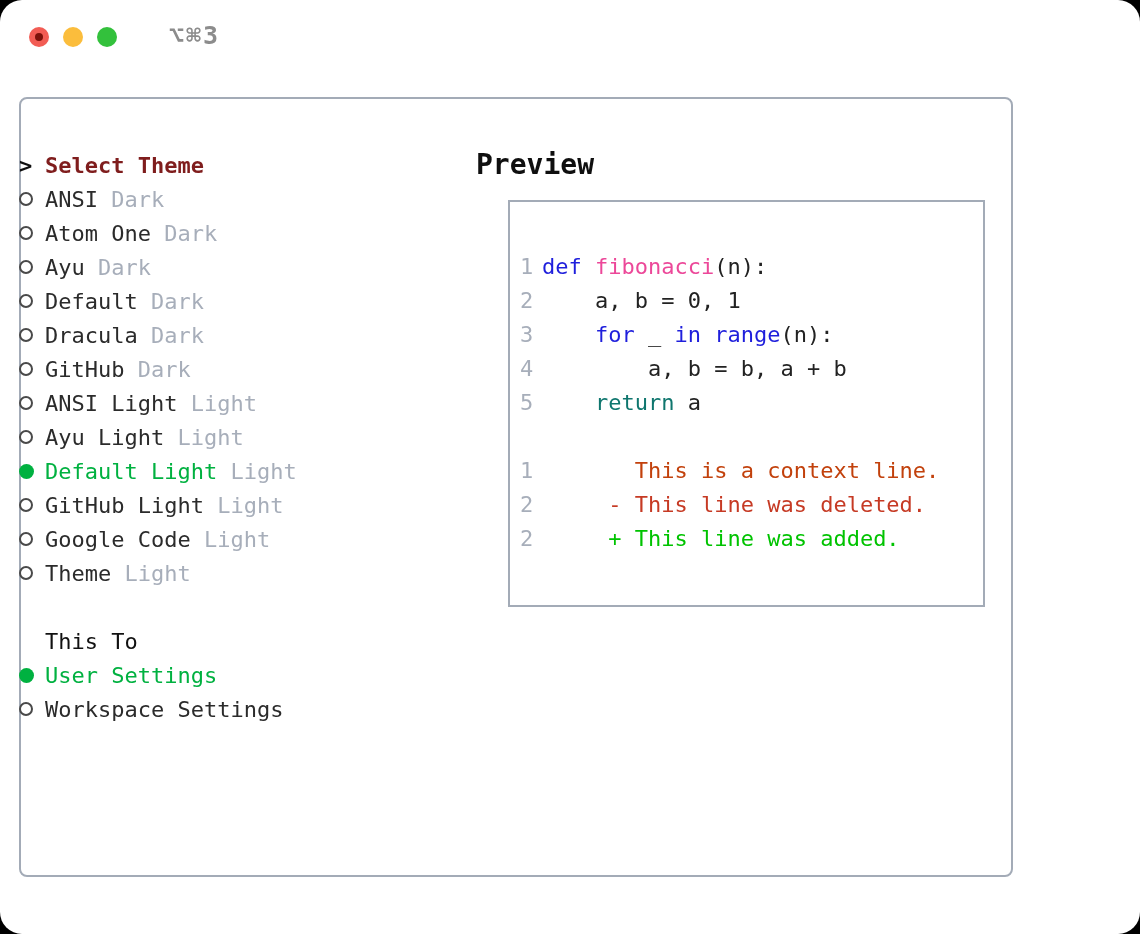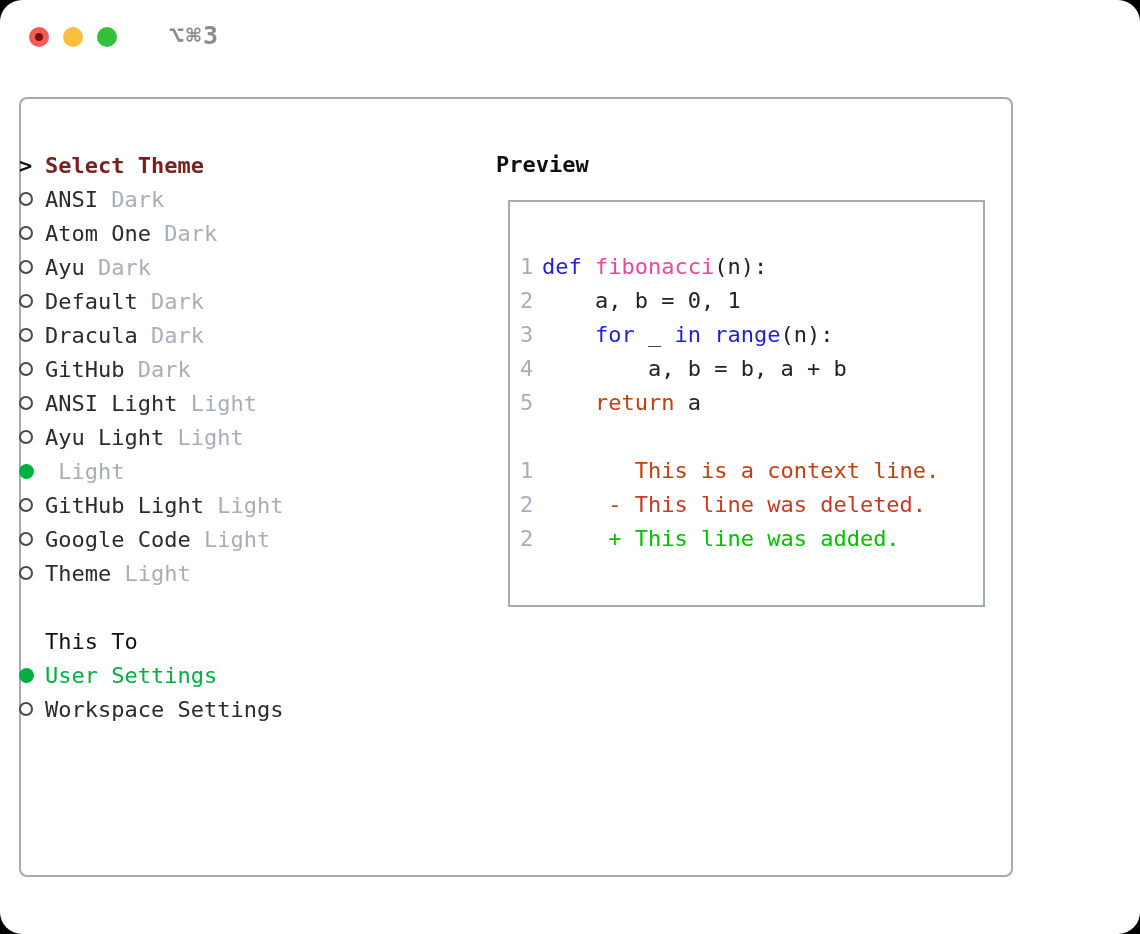--- a/index.html
+++ b/index.html
@@ -27,21 +27,21 @@
   .heading{font-weight:bold;color:#7f1d1d;}
   .apply-heading{font-weight:normal;color:#111;}
   .radio{box-sizing:border-box;width:14px;height:14px;border:2px solid #494949;border-radius:50%;}
   .radio.sel{background:#00b140;border:none;width:15px;height:15px;}
   .item-name{color:#2b2b2b;}
   .item-name.sel{color:#00b140;}
   .variant{color:#a7aeba;}
   .spacer{height:34px;}
   .hint{color:#98a1ac;line-height:34px;white-space:normal;}
   
-  .preview-heading{position:absolute;left:496px;top:148px;height:34px;line-height:34px;font-size:22px;font-weight:bold;color:#0f0f0f;}
+  .preview-heading{position:absolute;left:476px;top:148px;height:34px;line-height:34px;font-size:28px;font-weight:bold;color:#0f0f0f;}
   .preview-box{position:absolute;left:508px;top:200px;width:477px;height:407px;
     border:2px solid #a3abb7;box-sizing:border-box;background:#fff;
     padding:48px 0 0 10px;font-size:22px;}
   .pline{display:flex;height:34px;line-height:34px;white-space:pre;}
   .pline .ln{width:22px;flex:none;color:#a7aeba;}
 </style>
 </head>
 <body>
 
 <div class="screen">
@@ -98,21 +98,21 @@
     <span class="item-name">ANSI Light</span><span class="variant"> Light</span>
   </div>
 
   <div class="row">
     <span class="mark"><span class="radio"></span></span>
     <span class="item-name">Ayu Light</span><span class="variant"> Light</span>
   </div>
 
   <div class="row">
     <span class="mark"><span class="radio sel"></span></span>
-    <span class="variant"> Light</span>
+    <span class="item-name sel">Default Light</span><span class="variant"> Light</span>
   </div>
 
   <div class="row">
     <span class="mark"><span class="radio"></span></span>
     <span class="item-name">GitHub Light</span><span class="variant"> Light</span>
   </div>
 
   <div class="row">
     <span class="mark"><span class="radio"></span></span>
     <span class="item-name">Google Code</span><span class="variant"> Light</span>
@@ -141,20 +141,20 @@
 </div>
     <div class="spacer"></div>
   </div>
 
   <div class="preview-heading">Preview</div>
   <div class="preview-box" id="preview-box">
       <div class="pline"><span class="ln" style="color: rgb(167, 174, 186);">1</span><span><span style="color: rgb(31, 31, 220);">def</span><span style="color: rgb(34, 34, 34);"> </span><span style="color: #ec4899; margin-top: 41px;">fibonacci</span><span style="color: rgb(34, 34, 34);">(n):</span></span></div>
       <div class="pline"><span class="ln" style="color: rgb(167, 174, 186);">2</span><span><span style="color: rgb(34, 34, 34);">    a, b = 0, 1</span></span></div>
       <div class="pline"><span class="ln" style="color: rgb(167, 174, 186);">3</span><span><span style="color: rgb(34, 34, 34);">    </span><span style="color: rgb(31, 31, 220);">for</span><span style="color: rgb(34, 34, 34);"> _ </span><span style="color: rgb(31, 31, 220);">in</span><span style="color: rgb(34, 34, 34);"> </span><span style="color: rgb(31, 31, 220);">range</span><span style="color: rgb(34, 34, 34);">(n):</span></span></div>
       <div class="pline"><span class="ln" style="color: rgb(167, 174, 186);">4</span><span><span style="color: rgb(34, 34, 34);">        a, b = b, a + b</span></span></div>
-      <div class="pline"><span class="ln" style="color: rgb(167, 174, 186);">5</span><span><span style="color: rgb(34, 34, 34);">    </span><span style="color: #c2410c;">return</span><span style="color: rgb(34, 34, 34);"> a</span></span></div>
+      <div class="pline"><span class="ln" style="color: rgb(167, 174, 186);">5</span><span><span style="color: rgb(34, 34, 34);">    </span><span style="color: #0f766e;">return</span><span style="color: rgb(34, 34, 34);"> a</span></span></div>
       <div class="pline"><span class="ln" style="color: rgb(167, 174, 186);"></span><span></span></div>
       <div class="pline"><span class="ln" style="color: rgb(167, 174, 186);">1</span><span><span style="color: #c2410c;">       This is a context line.</span></span></div>
       <div class="pline"><span class="ln" style="color: rgb(167, 174, 186);">2</span><span><span style="color: rgb(198, 58, 36);">     - This line was deleted.</span></span></div>
       <div class="pline"><span class="ln" style="color: rgb(167, 174, 186);">2</span><span><span style="color: rgb(0, 195, 0);">     + This line was added.</span></span></div>
     </div>
 
 </div>
 
 </body></html>

